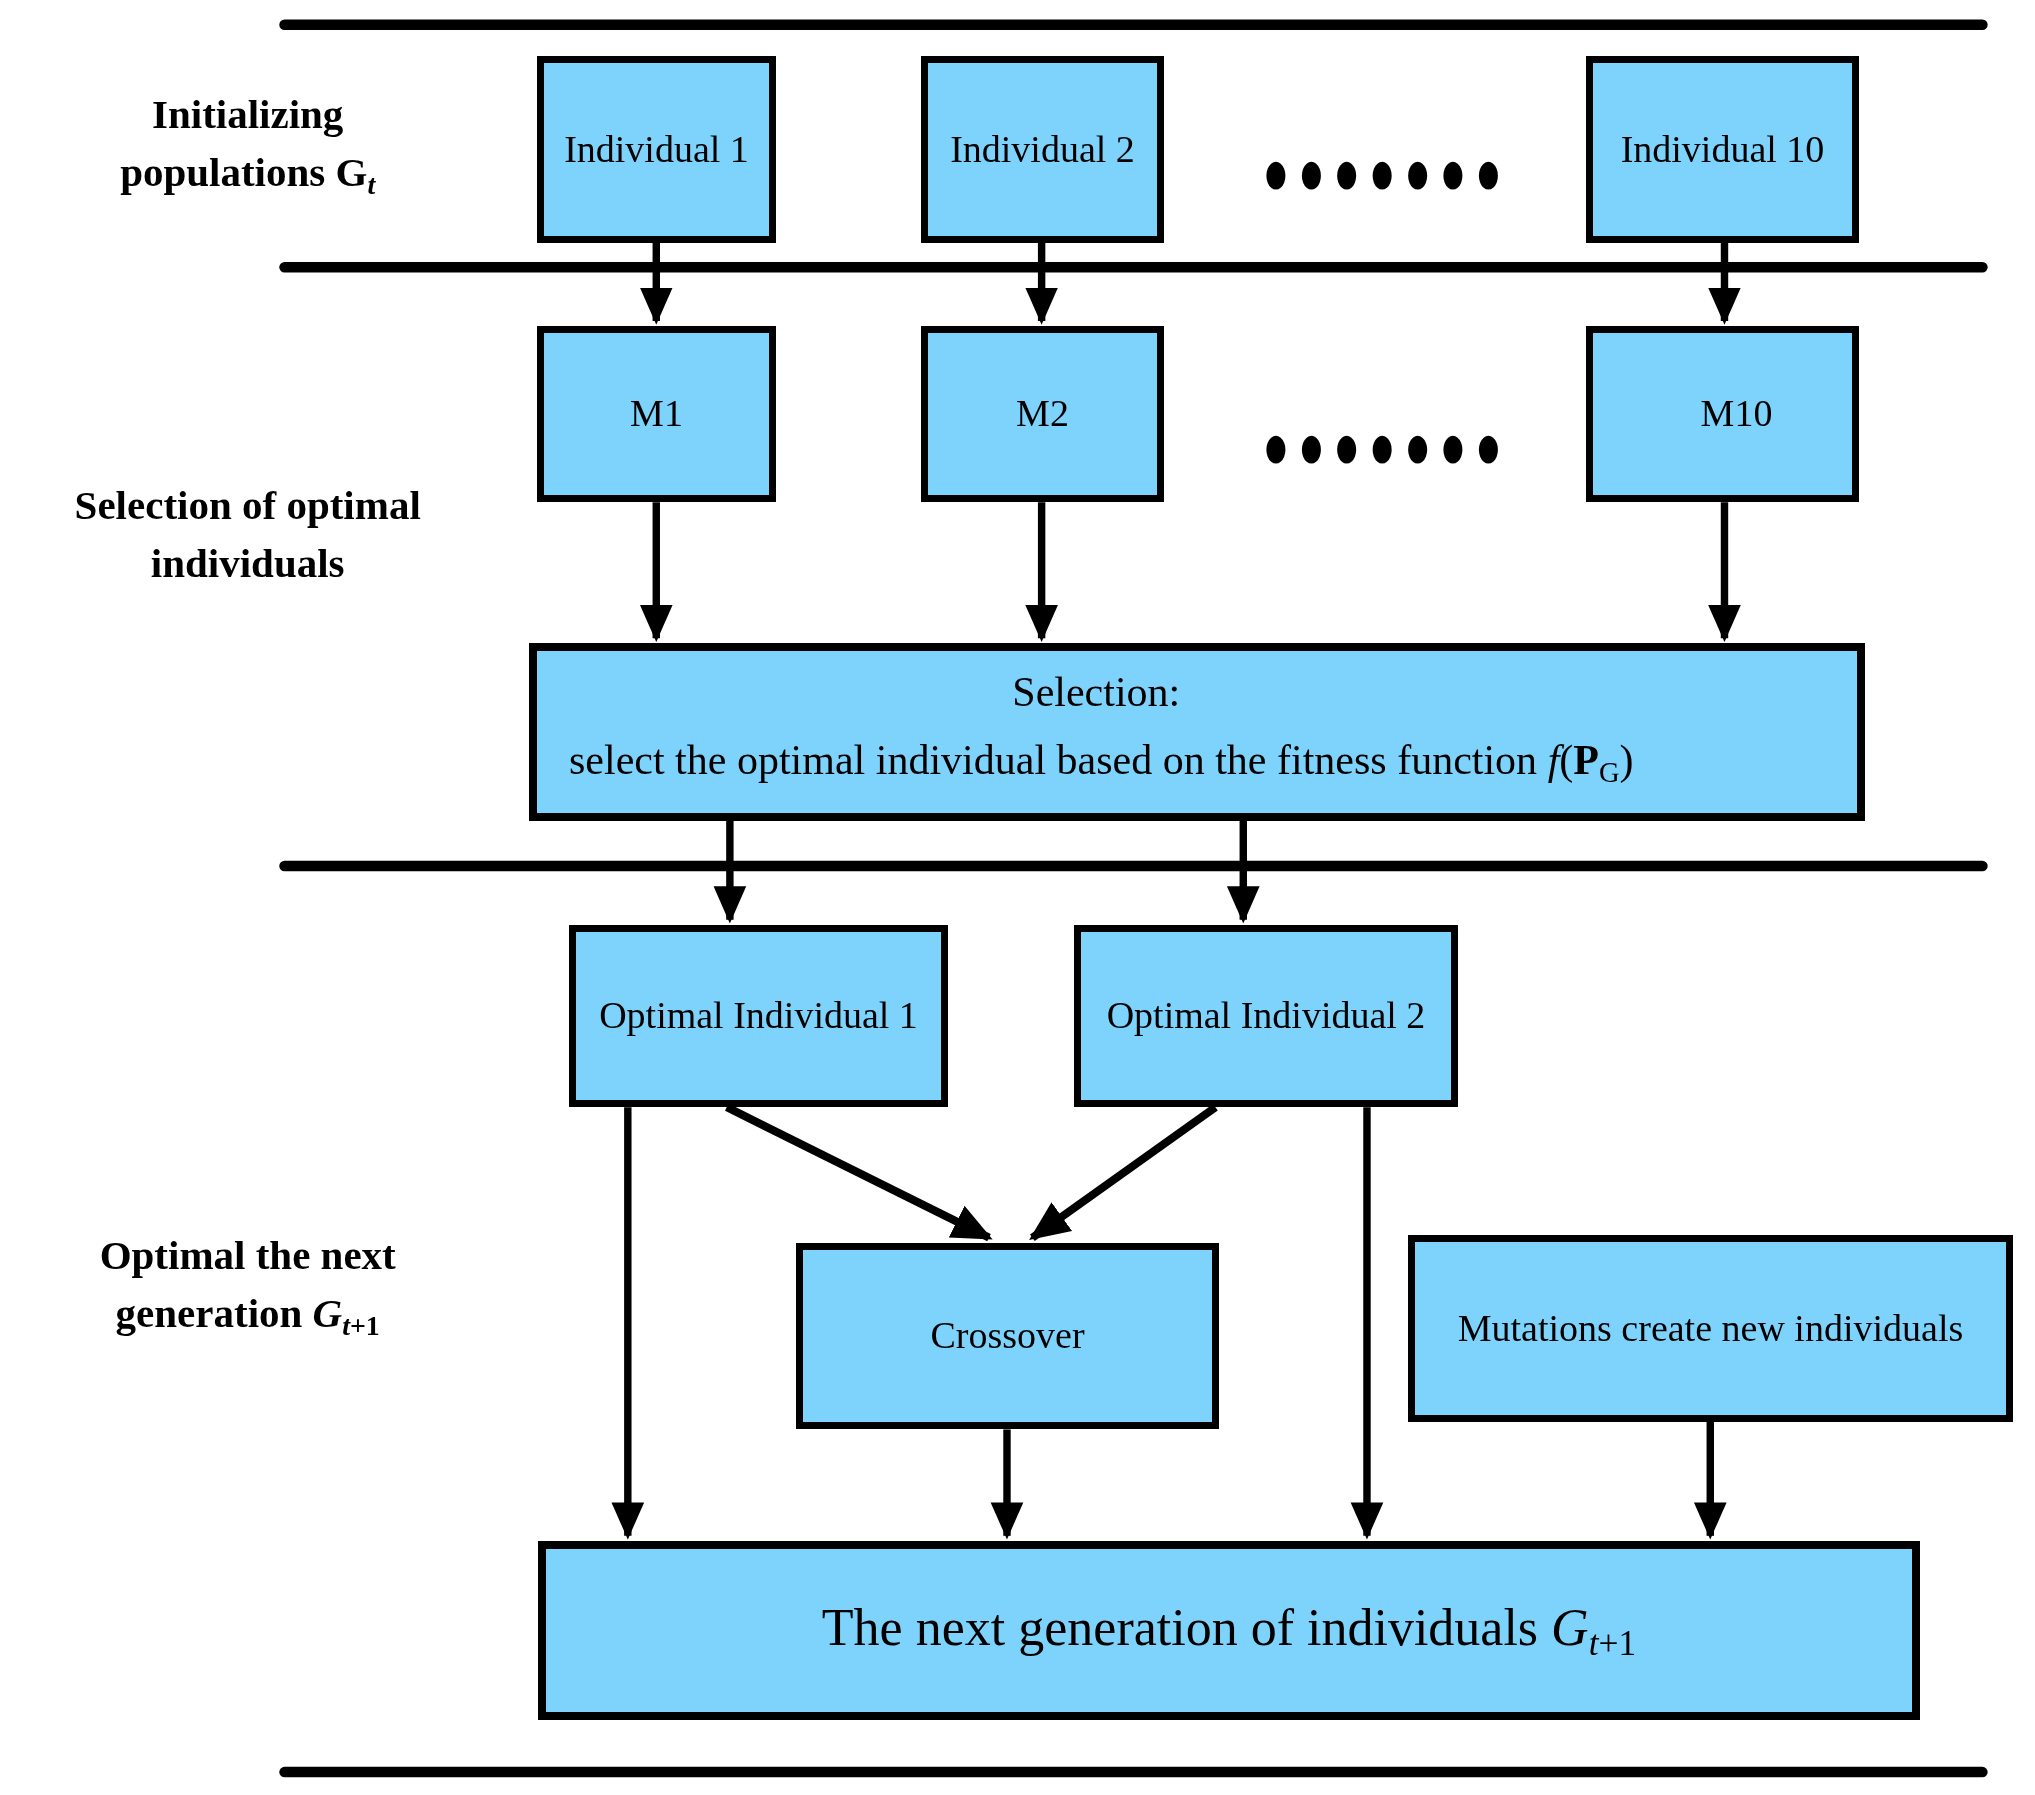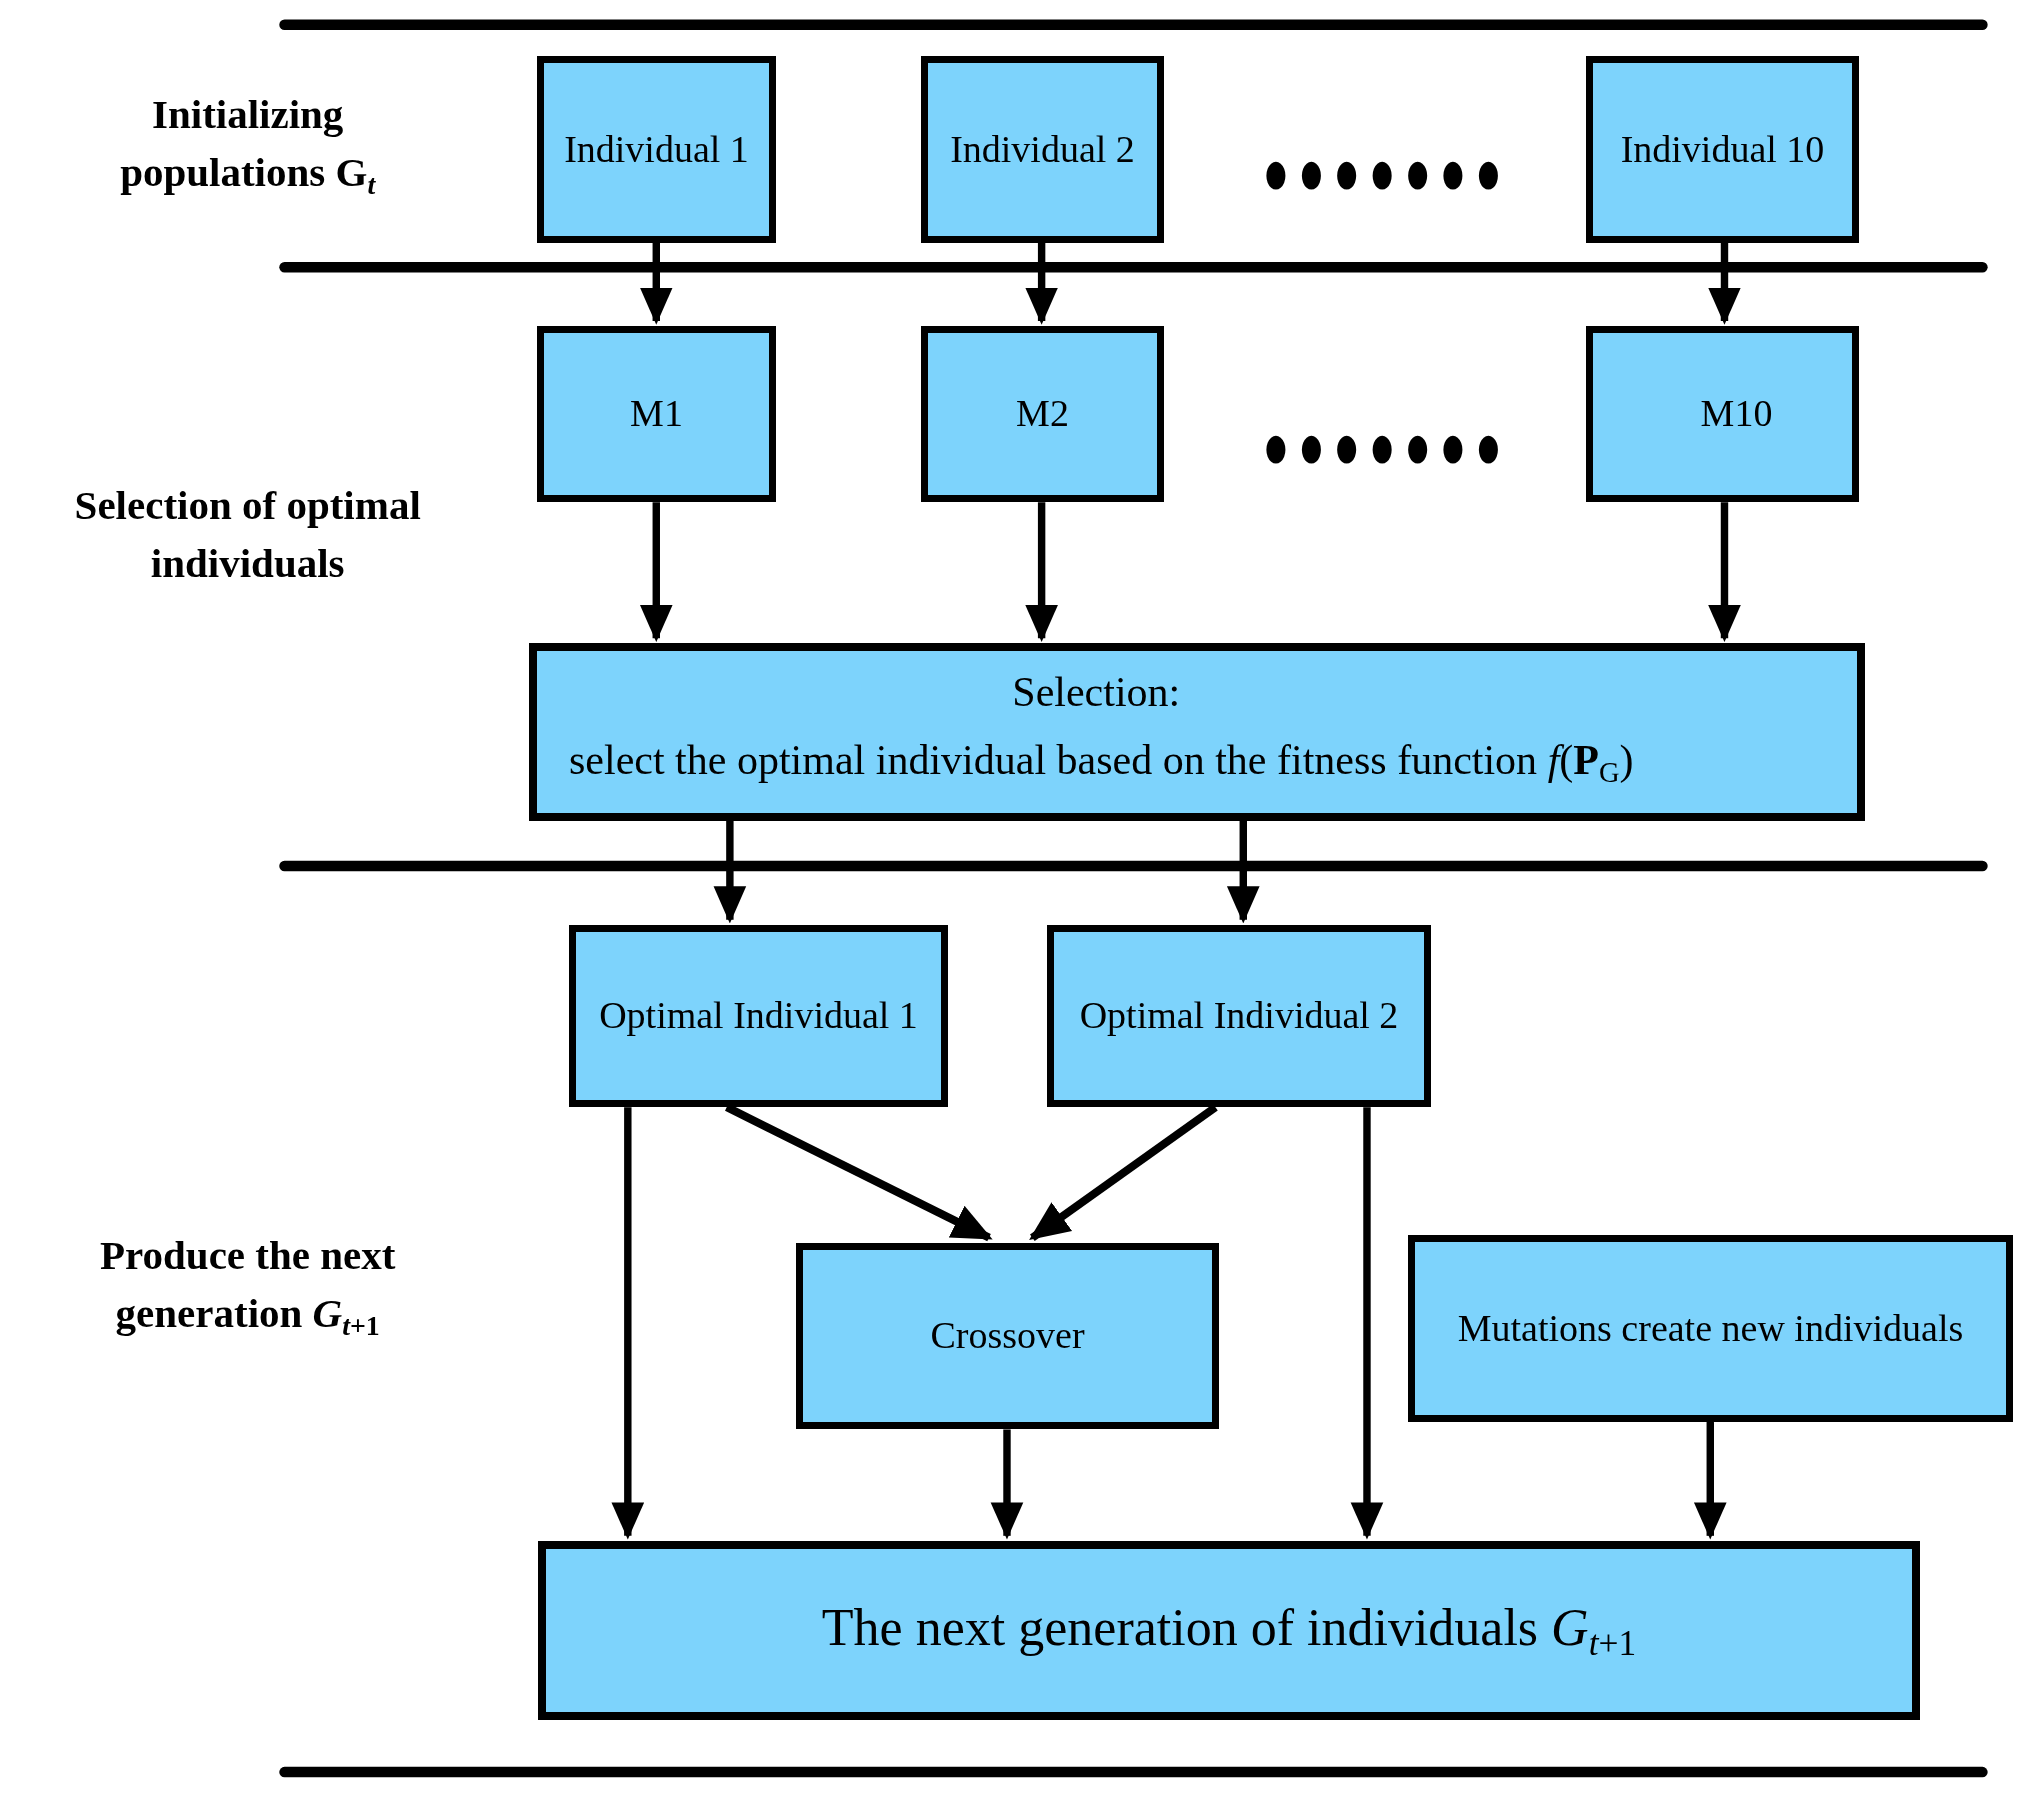--- a/index.html
+++ b/index.html
@@ -79,21 +79,21 @@
     <span>Initializing</span><br>
     <span>populations </span><span>G</span><span class="sub"><i class="sym">t</i></span>
   </div>
 
   <div class="side-label" style="top:476px;">
     <span>Selection of optimal</span><br>
     <span>individuals</span>
   </div>
 
   <div class="side-label" style="top:1226px;">
-    <span>Produce the next</span><br>
+    <span>Optimal the next</span><br>
     <span>generation </span><i class="sym">G</i><span class="sub"><i class="sym">t</i><span>+1</span></span>
   </div>
 
   <div class="node" style="left:537px;top:56px;width:239px;height:187px;">
     <span>Individual 1</span>
   </div>
   <div class="node" style="left:921px;top:56px;width:243px;height:187px;">
     <span>Individual 2</span>
   </div>
   <div class="dots" style="top:148px;">
@@ -119,21 +119,21 @@
   <div class="node big sel" style="left:529px;top:643px;width:1336px;height:178px;">
     <span class="sel-inner">
       <span class="sel-line">Selection:</span>
       <span class="sel-line sel-line2"><span>select the optimal individual based on the fitness function </span><i class="sym">f</i><span>(</span><b class="vec">P</b><span class="sub">G</span><span>)</span></span>
     </span>
   </div>
 
   <div class="node" style="left:537px;top:925px;width:379px;height:182px;margin-left:32px;">
     <span>Optimal Individual 1</span>
   </div>
-  <div class="node" style="left:1047px;top:925px;width:384px;height:182px;text-align:center;">
+  <div class="node" style="left:1074px;top:925px;width:384px;height:182px;text-align:center;">
     <span>Optimal Individual 2</span>
   </div>
 
   <div class="node" style="left:796px;top:1243px;width:423px;height:186px;">
     <span>Crossover</span>
   </div>
   <div class="node" style="left:1408px;top:1235px;width:605px;height:187px;">
     <span>Mutations create new individuals</span>
   </div>
 

